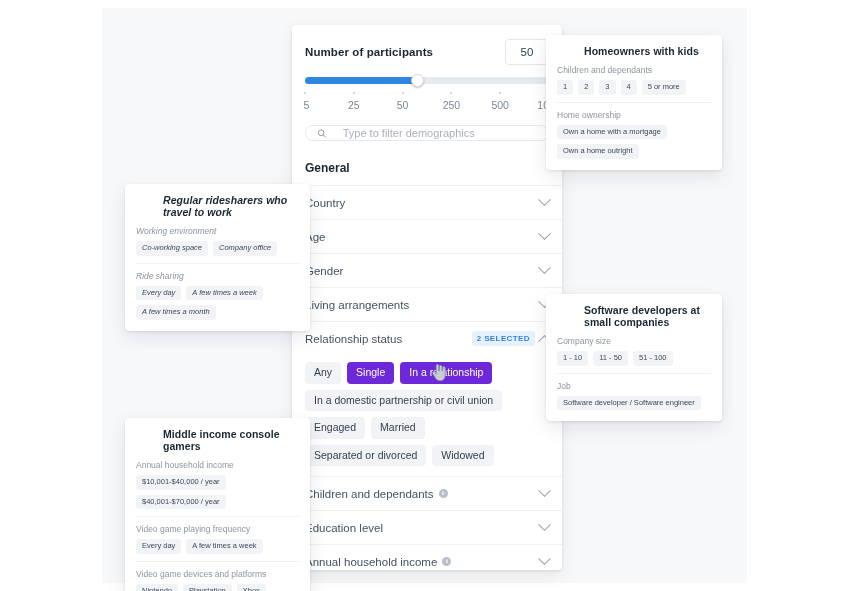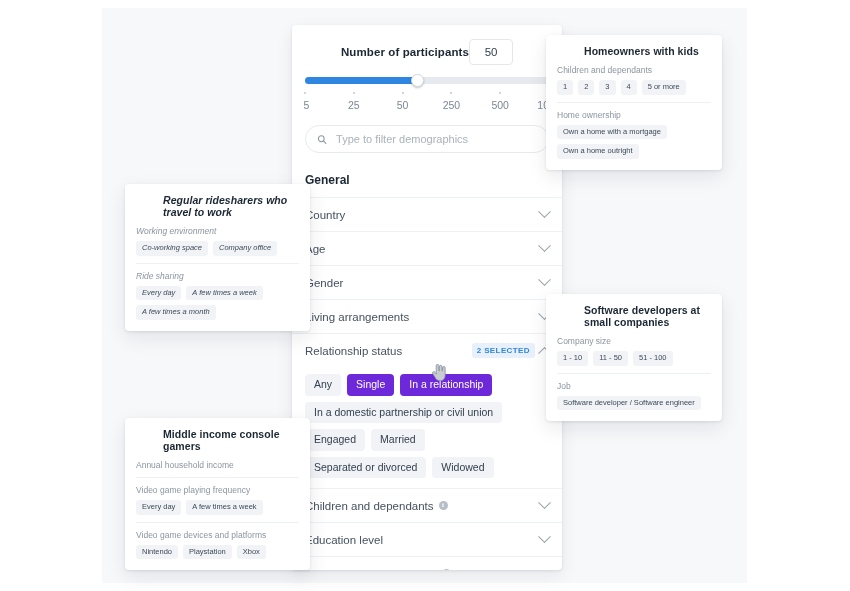--- a/index.html
+++ b/index.html
@@ -22,21 +22,21 @@
     position: absolute; left: 292px; top: 25px;
     width: 270px; height: 545px;
     background: #ffffff;
     border-radius: 4px;
     box-shadow: 0 1px 3px rgba(16,24,40,.10), 0 6px 18px rgba(16,24,40,.07);
     z-index: 10;
     overflow: hidden;
   }
 
   .participants-row {
-    display: flex; align-items: center; justify-content: center;
+    display: flex; align-items: center; justify-content: space-between;
     padding: 14px 13px 0 13px;
   }
   .participants-title {
     font-size: 11.5px; font-weight: bold; color: #1b2733; letter-spacing: .1px;
   }
   .participants-value {
     width: 44px; height: 26px; border: 1px solid #e3e7ec; border-radius: 4px;
     background: #fff; color: #33414f; font-size: 11.5px;
     display: flex; align-items: center; justify-content: center;
   }
@@ -62,22 +62,22 @@
     background: #c3c9d1; margin-left: -1px;
   }
   .slider-labels { position: relative; height: 14px; margin-top: 1px; }
   .slider-labels span {
     position: absolute; top: 0; font-size: 10.5px; color: #7b8794;
     transform: translateX(-50%); white-space: nowrap;
   }
 
   .search-wrap { padding: 12px 13px 0 13px; }
   .search-box {
-    display: flex; align-items: center; gap: 9px;
-    height: 28px; border: 1px solid #e6eaee; border-radius: 14px;
+    display: flex; align-items: center; gap: 16px;
+    height: 16px; border: 1px solid #e6eaee; border-radius: 14px;
     padding: 0 11px; background: #fff;
   }
   .search-box input {
     border: 0; outline: 0; font-size: 11px; color: #33414f;
     font-family: "Liberation Sans", sans-serif; width: 100%; background: transparent;
   }
   .search-box input::placeholder { color: #a9b2bc; }
 
   .sec-head {
     font-size: 12px; font-weight: bold; color: #1b2733;
@@ -293,20 +293,24 @@
           </div>
         </div>
       </div>
   </div>
 
   <div class="card" id="card-gamers">
     <div class="card-title">Middle income console gamers</div>
     <div class="card-body">
         <div class="card-group">
           <div class="card-label">Annual household income</div>
+          <div class="card-chips">
+            <span class="mini-chip">$10,001-$40,000 / year</span>
+            <span class="mini-chip">$40,001-$70,000 / year</span>
+          </div>
         </div>
         <div class="card-group">
           <div class="card-label">Video game playing frequency</div>
           <div class="card-chips">
             <span class="mini-chip">Every day</span>
             <span class="mini-chip">A few times a week</span>
           </div>
         </div>
         <div class="card-group">
           <div class="card-label">Video game devices and platforms</div>

